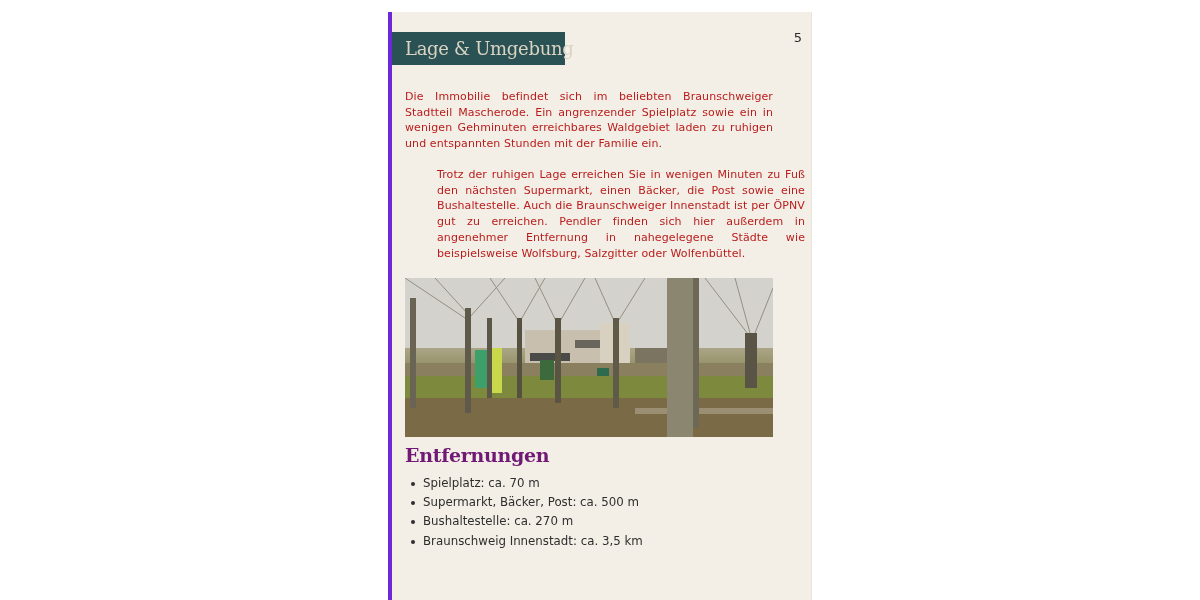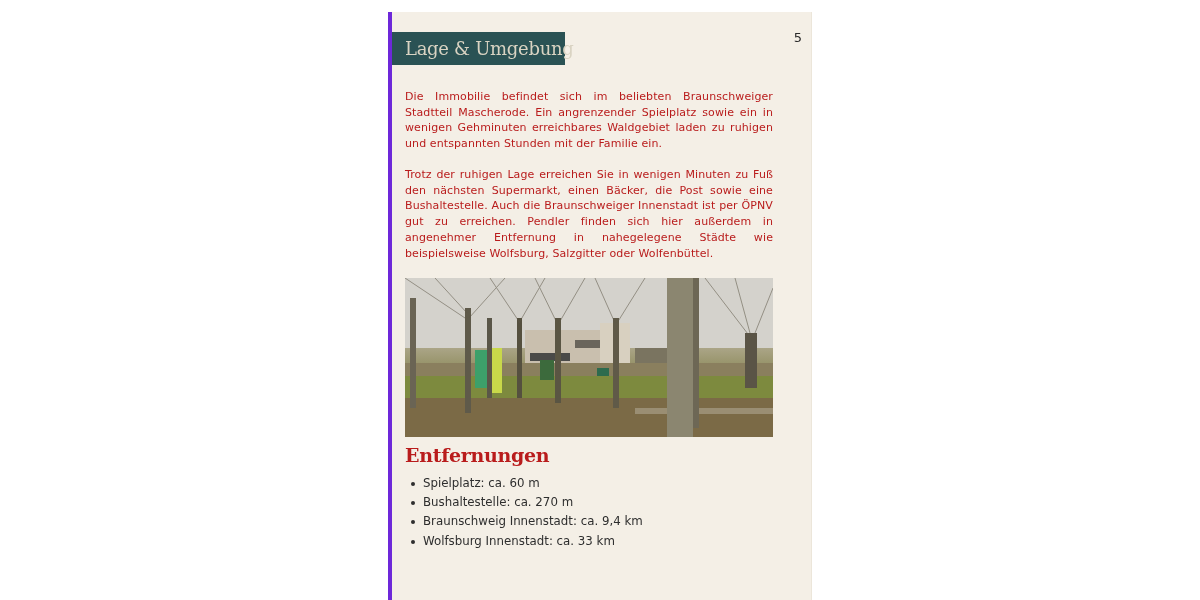--- a/index.html
+++ b/index.html
@@ -42,37 +42,37 @@
       position: absolute;
       left: 13px;
       width: 368px;
       font-size: 11px;
       line-height: 15.7px;
       color: #b91c1c;
       text-align: justify;
       letter-spacing: 0.1px;
     }
     .p1 { top: 77px; }
-    .p2 { top: 155px; }
+    .p2 { top: 155px; margin-left: 32px; }
 
     .photo {
       position: absolute;
       left: 13px; top: 266px;
       width: 368px; height: 159px;
       overflow: hidden;
       background: linear-gradient(180deg, #c9c4b8 0%, #bcb4a0 35%, #8c8a5a 60%, #6f7a3a 72%, #7a6e45 85%, #6e6040 100%);
     }
     .photo svg { display: block; width: 100%; height: 100%; }
 
     .section-heading {
       position: absolute;
       left: 13px; top: 432px;
       font-family: "DejaVu Serif", serif;
       font-size: 19px;
-      color: #b91c1c;
+      color: #701a75;
       letter-spacing: -0.3px;
     }
 
     .distance-list {
       position: absolute;
       left: 31px; top: 462px;
       list-style: none;
     }
     .distance-list li {
       position: relative;
@@ -149,19 +149,19 @@
         <line x1="300" y1="0" x2="346" y2="60"></line>
         <line x1="368" y1="10" x2="348" y2="60"></line>
         <line x1="330" y1="0" x2="345" y2="55"></line>
       </g>
     </svg>
   </div>
 
   <h2 class="section-heading">Entfernungen</h2>
 
   <ul class="distance-list">
-    <li><span class="bullet"></span><span>Spielplatz: ca. 60 m</span></li>
+    <li><span class="bullet"></span><span>Spielplatz: ca. 70 m</span></li>
+    <li><span class="bullet"></span><span>Supermarkt, Bäcker, Post: ca. 500 m</span></li>
     <li><span class="bullet"></span><span>Bushaltestelle: ca. 270 m</span></li>
-    <li><span class="bullet"></span><span>Braunschweig Innenstadt: ca. 9,4 km</span></li>
-    <li><span class="bullet"></span><span>Wolfsburg Innenstadt: ca. 33 km</span></li>
+    <li><span class="bullet"></span><span>Braunschweig Innenstadt: ca. 3,5 km</span></li>
   </ul>
 
 </div>
 
 </body></html>

